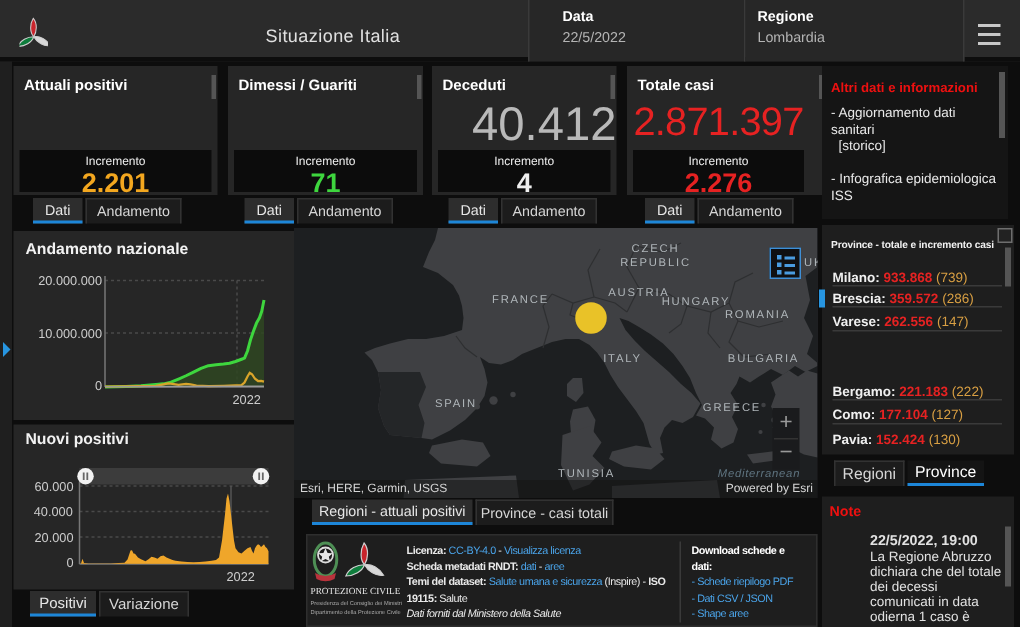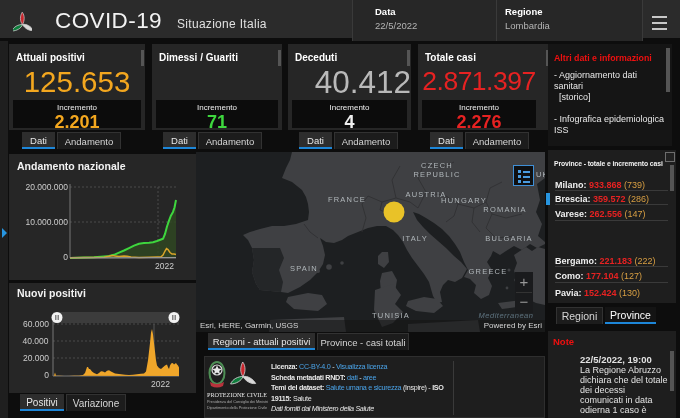--- a/index.html
+++ b/index.html
@@ -16,39 +16,37 @@
 <body style="position:relative">
 
 <div class="a" style="left:0;top:0;width:680px;height:41px;background:#2b2b2b;border-bottom:3px solid #0d0d0d">
   <svg class="a" style="left:13px;top:11px" width="19" height="24" viewBox="0 0 19 24">
     <g stroke="#cfcfcf" stroke-width="0.7">
       <path d="M9.5,13.5 C6.8,10.5 6.8,5 9.2,1.2 C12,4.5 11.6,10 9.5,13.5 Z" fill="#c9252c"></path>
       <path d="M9.5,13.5 C6.8,10.5 6.8,5 9.2,1.2 C12,4.5 11.6,10 9.5,13.5 Z" fill="#d8d8d8" transform="rotate(120 9.5 13.5)"></path>
       <path d="M9.5,13.5 C6.8,10.5 6.8,5 9.2,1.2 C12,4.5 11.6,10 9.5,13.5 Z" fill="#0e7d3c" transform="rotate(240 9.5 13.5)"></path>
     </g>
   </svg>
-  <div class="a" style="left:55px;top:8px;font-size:22.5px;letter-spacing:0.4px;color:#f2f2f2">COVID-19</div>
   <div class="a" style="left:177px;top:17px;font-size:12px;letter-spacing:0.3px;color:#e0e0e0">Situazione Italia</div>
   <div class="a" style="left:352px;top:0;width:145px;height:41px;border-left:1px solid #3a3a3a;border-right:1px solid #3a3a3a;background:#272727">
     <div class="a" style="left:22px;top:6px;font-size:9.5px;font-weight:bold;color:#fff">Data</div>
     <div class="a" style="left:22px;top:20px;font-size:9.5px;color:#b4b4b4">22/5/2022</div>
   </div>
   <div class="a" style="left:497px;top:0;width:146px;height:41px;border-right:1px solid #3a3a3a;background:#272727">
     <div class="a" style="left:8px;top:6px;font-size:9.5px;font-weight:bold;color:#fff">Regione</div>
     <div class="a" style="left:8px;top:20px;font-size:9.5px;color:#b4b4b4">Lombardia</div>
   </div>
   <div class="a" style="left:652px;top:16px;width:15px;height:2px;background:#c8c8c8;box-shadow:0 6px #c8c8c8,0 12px #c8c8c8"></div>
 </div>
 
 <div class="a" style="left:0;top:41px;width:8px;height:377px;background:#1f1f1f"></div>
 <div class="a" style="left:2px;top:228px;width:0;height:0;border-left:5px solid #2795e0;border-top:5px solid transparent;border-bottom:5px solid transparent"></div>
 
 <div class="a card" style="left:9px;top:44px;width:136px;height:86px">
   <div class="a" style="left:7px;top:8px;font-size:10px;font-weight:bold;color:#fff">Attuali positivi</div>
-  <div class="a" style="left:0;top:21px;width:136px;text-align:center;font-size:29.5px;color:#f3a71f">125.653</div>
   <div class="a" style="right:1px;top:6px;width:3px;height:16px;background:#555"></div>
   <div class="inc" style="left:4px;top:56px;width:128px;height:28px">
     <div style="font-size:8px;color:#efefef;padding-top:3px">Incremento</div>
     <div style="font-size:18px;font-weight:bold;color:#f3a71f">2.201</div>
   </div>
 </div>
 <div class="tab tabon" style="left:22px;top:132px;width:33px">Dati</div>
 <div class="tab taboff" style="left:57px;top:132px;width:64px">Andamento</div>
 
 <div class="a card" style="left:152px;top:44px;width:130px;height:86px">
@@ -241,20 +239,26 @@
   <div class="a" style="left:2px;top:49px;width:58px;text-align:center;font-size:3.8px;color:#a9a9a9;white-space:nowrap">Dipartimento della Protezione Civile</div>
 
   <div class="a" style="left:66px;top:5px;width:180px;font-size:7.2px;letter-spacing:-0.3px;color:#e8e8e8;line-height:10.5px;white-space:nowrap">
     <b>Licenza:</b> <span class="lnk">CC-BY-4.0</span> - <span class="lnk">Visualizza licenza</span><br>
     <b>Scheda metadati RNDT:</b> <span class="lnk">dati</span> - <span class="lnk">aree</span><br>
     <b>Temi del dataset:</b> <span class="lnk">Salute umana e sicurezza</span> (Inspire) - <b>ISO</b><br>
     <b>19115:</b> Salute<br>
     <i>Dati forniti dal Ministero della Salute</i>
   </div>
   <div class="a" style="left:248px;top:4px;width:1px;height:54px;background:#3a3a3a"></div>
+  <div class="a" style="left:256px;top:5px;width:84px;font-size:7.2px;letter-spacing:-0.3px;line-height:10.5px;color:#fff;white-space:nowrap">
+    <b>Download schede e<br>dati:</b><br>
+    <span class="lnk">- Schede riepilogo PDF</span><br>
+    <span class="lnk">- Dati CSV / JSON</span><br>
+    <span class="lnk">- Shape aree</span>
+  </div>
 </div>
 
 <div class="a" style="left:548px;top:44px;width:124px;height:102px;background:#151515">
   <div class="a" style="left:6px;top:9px;font-size:8.8px;font-weight:bold;color:#ef1010">Altri dati e informazioni</div>
   <div class="a" style="left:6px;top:26px;font-size:9px;color:#e8e8e8;line-height:11px;width:120px;white-space:nowrap">- Aggiornamento dati<br>sanitari<br>&nbsp;&nbsp;[storico]<br><br>- Infografica epidemiologica<br>ISS</div>
   <div class="a" style="right:2px;top:4px;width:4px;height:44px;background:#555"></div>
 </div>
 
 <div class="a" style="left:548px;top:150px;width:128px;height:153px;background:#1e1e1e;overflow:visible">
   <div class="a" style="left:6px;top:10px;font-size:6.8px;letter-spacing:-0.1px;font-weight:bold;color:#f2f2f2;white-space:nowrap">Province - totale e incremento casi</div>

